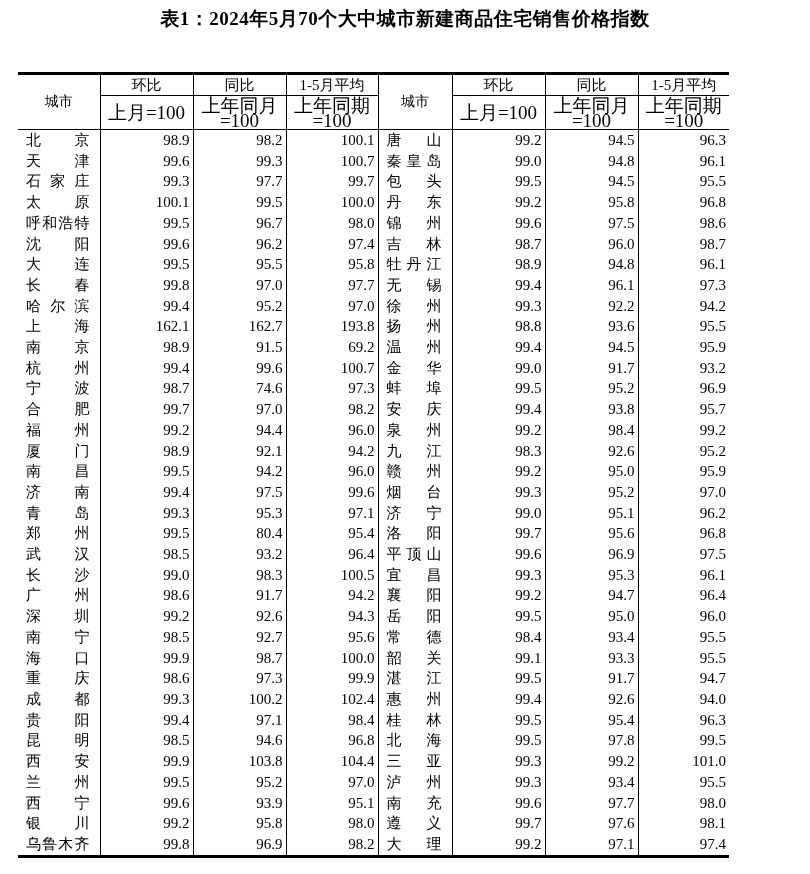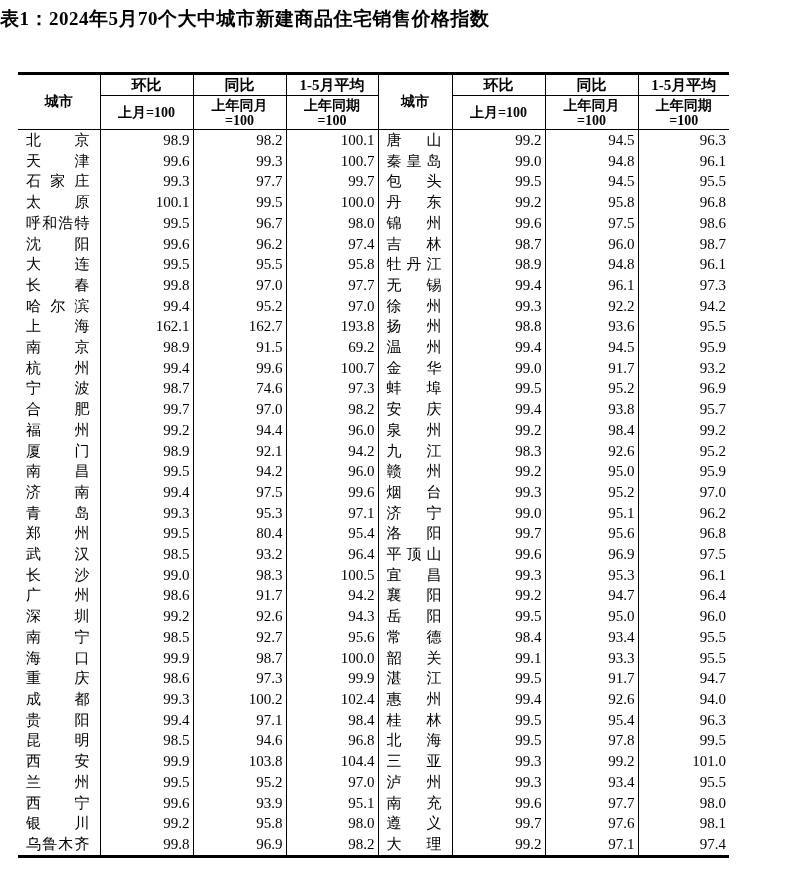--- a/index.html
+++ b/index.html
@@ -7,21 +7,21 @@
     width: 810px; height: 874px;
     background: #ffffff;
     font-family: "Liberation Serif", "DejaVu Serif", serif;
     color: #000000;
     position: relative;
     overflow: hidden;
   }
   .title {
     position: absolute;
     top: 6px; left: 0; width: 810px;
-    text-align: left;
+    text-align: center;
     font-size: 19px;
     font-weight: bold;
     letter-spacing: 0.5px;
     white-space: nowrap;
   }
   table.idx {
     position: absolute;
     left: 18px; top: 72px;
     width: 711px;
     border-collapse: collapse;
@@ -39,30 +39,30 @@
   col.c-avg-r  { width: 91px; }
 
   th, td {
     border-left: 1px solid #000;
     padding: 0;
     font-weight: normal;
   }
   tr > th:first-child, tr > td:first-child { border-left: none; }
   thead tr.base-row th:first-child { border-left: 1px solid #000; }
 
-  thead th { vertical-align: middle; font-weight: bold; }
+  thead th { vertical-align: middle; }
   thead tr.grp-row th.grp {
     height: 20px;
     font-size: 15px;
     border-bottom: 1px solid #000;
   }
   thead th.city-h { font-size: 14px; }
   thead tr.base-row th {
     height: 33px;
-    font-size: 14px;
+    font-size: 19px;
     line-height: 15px;
     white-space: pre-line;
     margin-top: 32px;
   }
   tbody tr:first-child td { border-top: 1px solid #000; margin-left: 48px; }
   tbody td { height: 20.7px; font-size: 15px; line-height: 20.7px; vertical-align: middle; }
   td.num { text-align: right; padding-right: 3px; }
   td.city { padding-left: 8px; padding-right: 10px; }
   td.city .cn {
     display: block;

